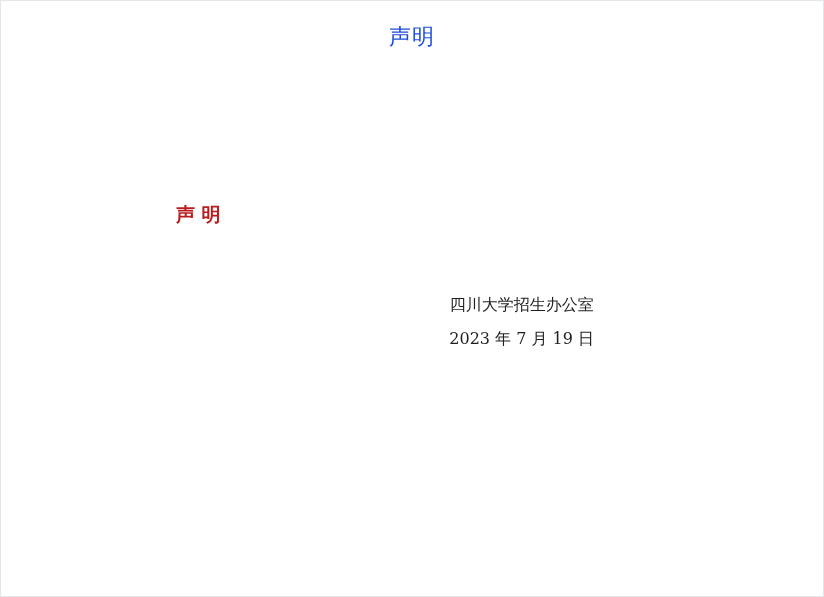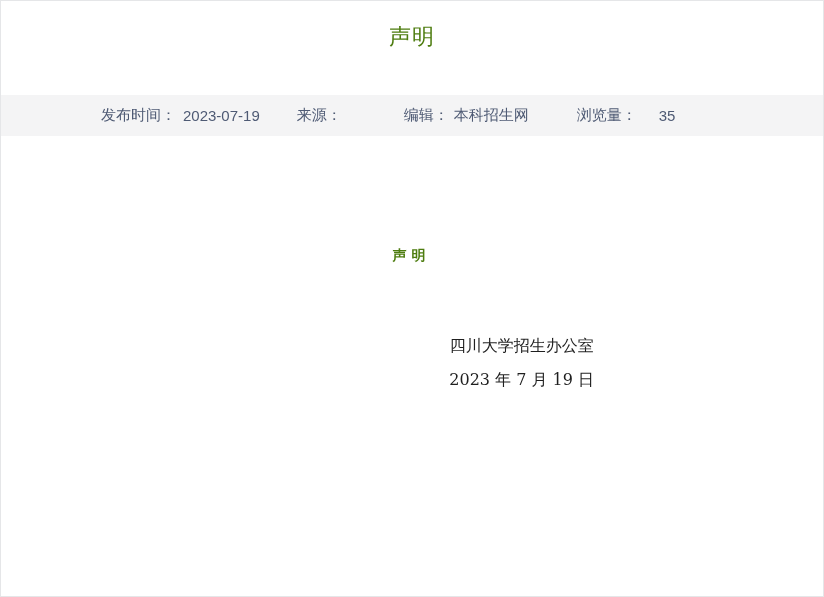--- a/index.html
+++ b/index.html
@@ -22,21 +22,21 @@
     height: 94px;
     box-sizing: border-box;
     padding-top: 21px;
     text-align: center;
   }
   .page-title {
     margin: 0;
     font-size: 22px;
     line-height: 30px;
     font-weight: 500;
-    color: #4d7c0f;
+    color: #1d4ed8;
     letter-spacing: 1px;
   }
   
   .meta-bar {
     height: 41px;
     background: #f4f4f5;
     display: flex;
     align-items: center;
     box-sizing: border-box;
     padding-left: 100px;
@@ -55,25 +55,24 @@
   .article {
     box-sizing: border-box;
     width: 466px;
     margin-left: 175px;
     padding-top: 106px;
     font-family: "DejaVu Serif", "Liberation Serif", serif;
     color: #1f1f1f;
   }
   .article-heading {
     margin: 0 0 38px 0;
-    text-align: center;
-    font-size: 14px;
+    font-size: 19px;
     line-height: 27px;
     font-weight: 700;
-    color: #4d7c0f;
+    color: #b91c1c;
   }
   .article-paragraph {
     margin: 0;
     font-size: 17.5px;
     line-height: 32.5px;
     text-align: justify;
     text-indent: 2em;
     word-break: break-all;
   }
   .signature-block {
@@ -89,38 +88,20 @@
 </style>
 </head>
 <body>
 
 <div class="page">
 
   <header class="page-header">
     <h1 class="page-title">声明</h1>
   </header>
 
-  <div class="meta-bar">
-    <span class="meta-item publish">
-      <span class="label">发布时间：</span>
-      <span class="value">2023-07-19</span>
-    </span>
-    <span class="meta-item source">
-      <span class="label">来源：</span>
-      <span class="value"></span>
-    </span>
-    <span class="meta-item editor">
-      <span class="label">编辑：</span>
-      <span class="value">本科招生网</span>
-    </span>
-    <span class="meta-item views">
-      <span class="label">浏览量：</span>
-      <span class="value">35</span>
-    </span>
-  </div>
 
   <main class="article">
     <h2 class="article-heading">声 明</h2>
     <div class="signature-block">
       <div class="signature-line">四川大学招生办公室</div>
       <div class="signature-date">2023 年 7 月 19 日</div>
     </div>
   </main>
 
 </div>

